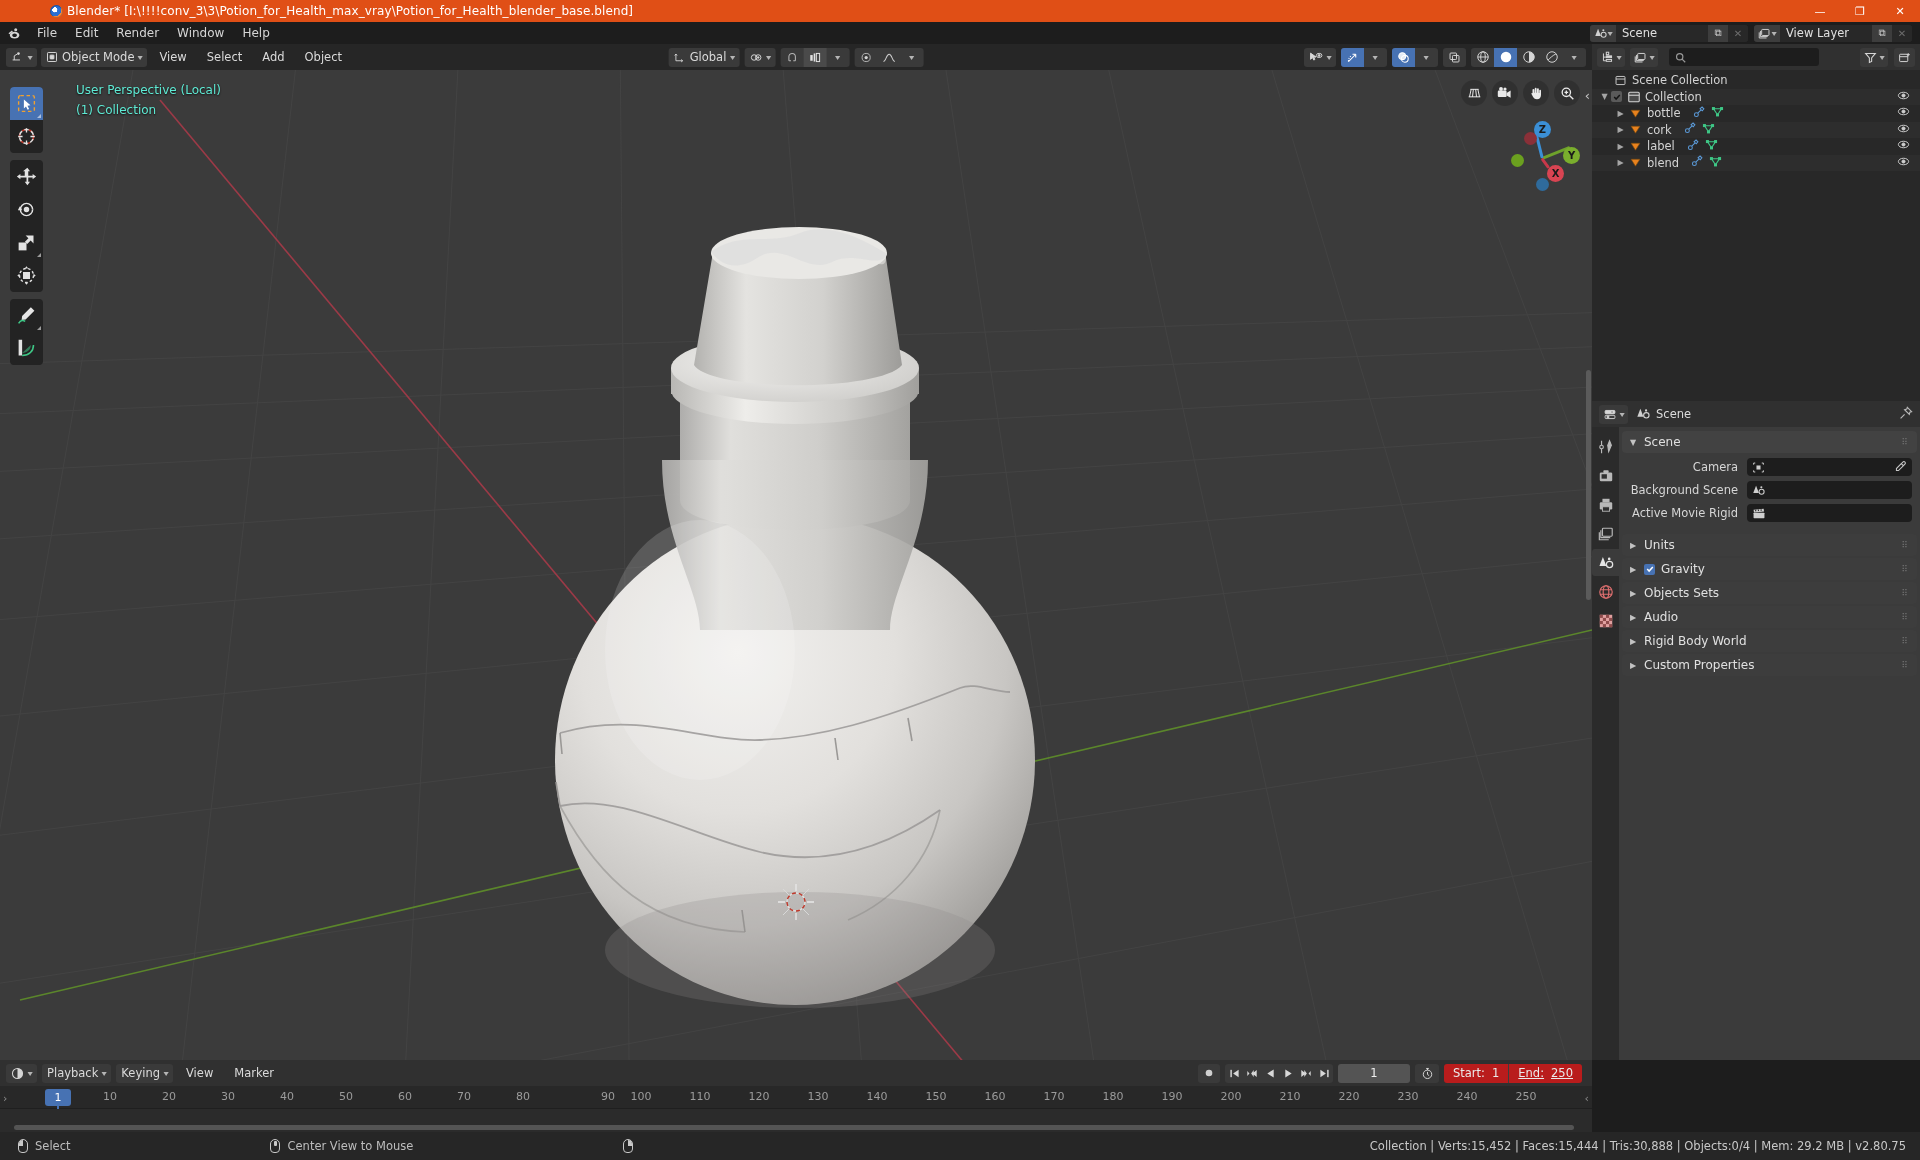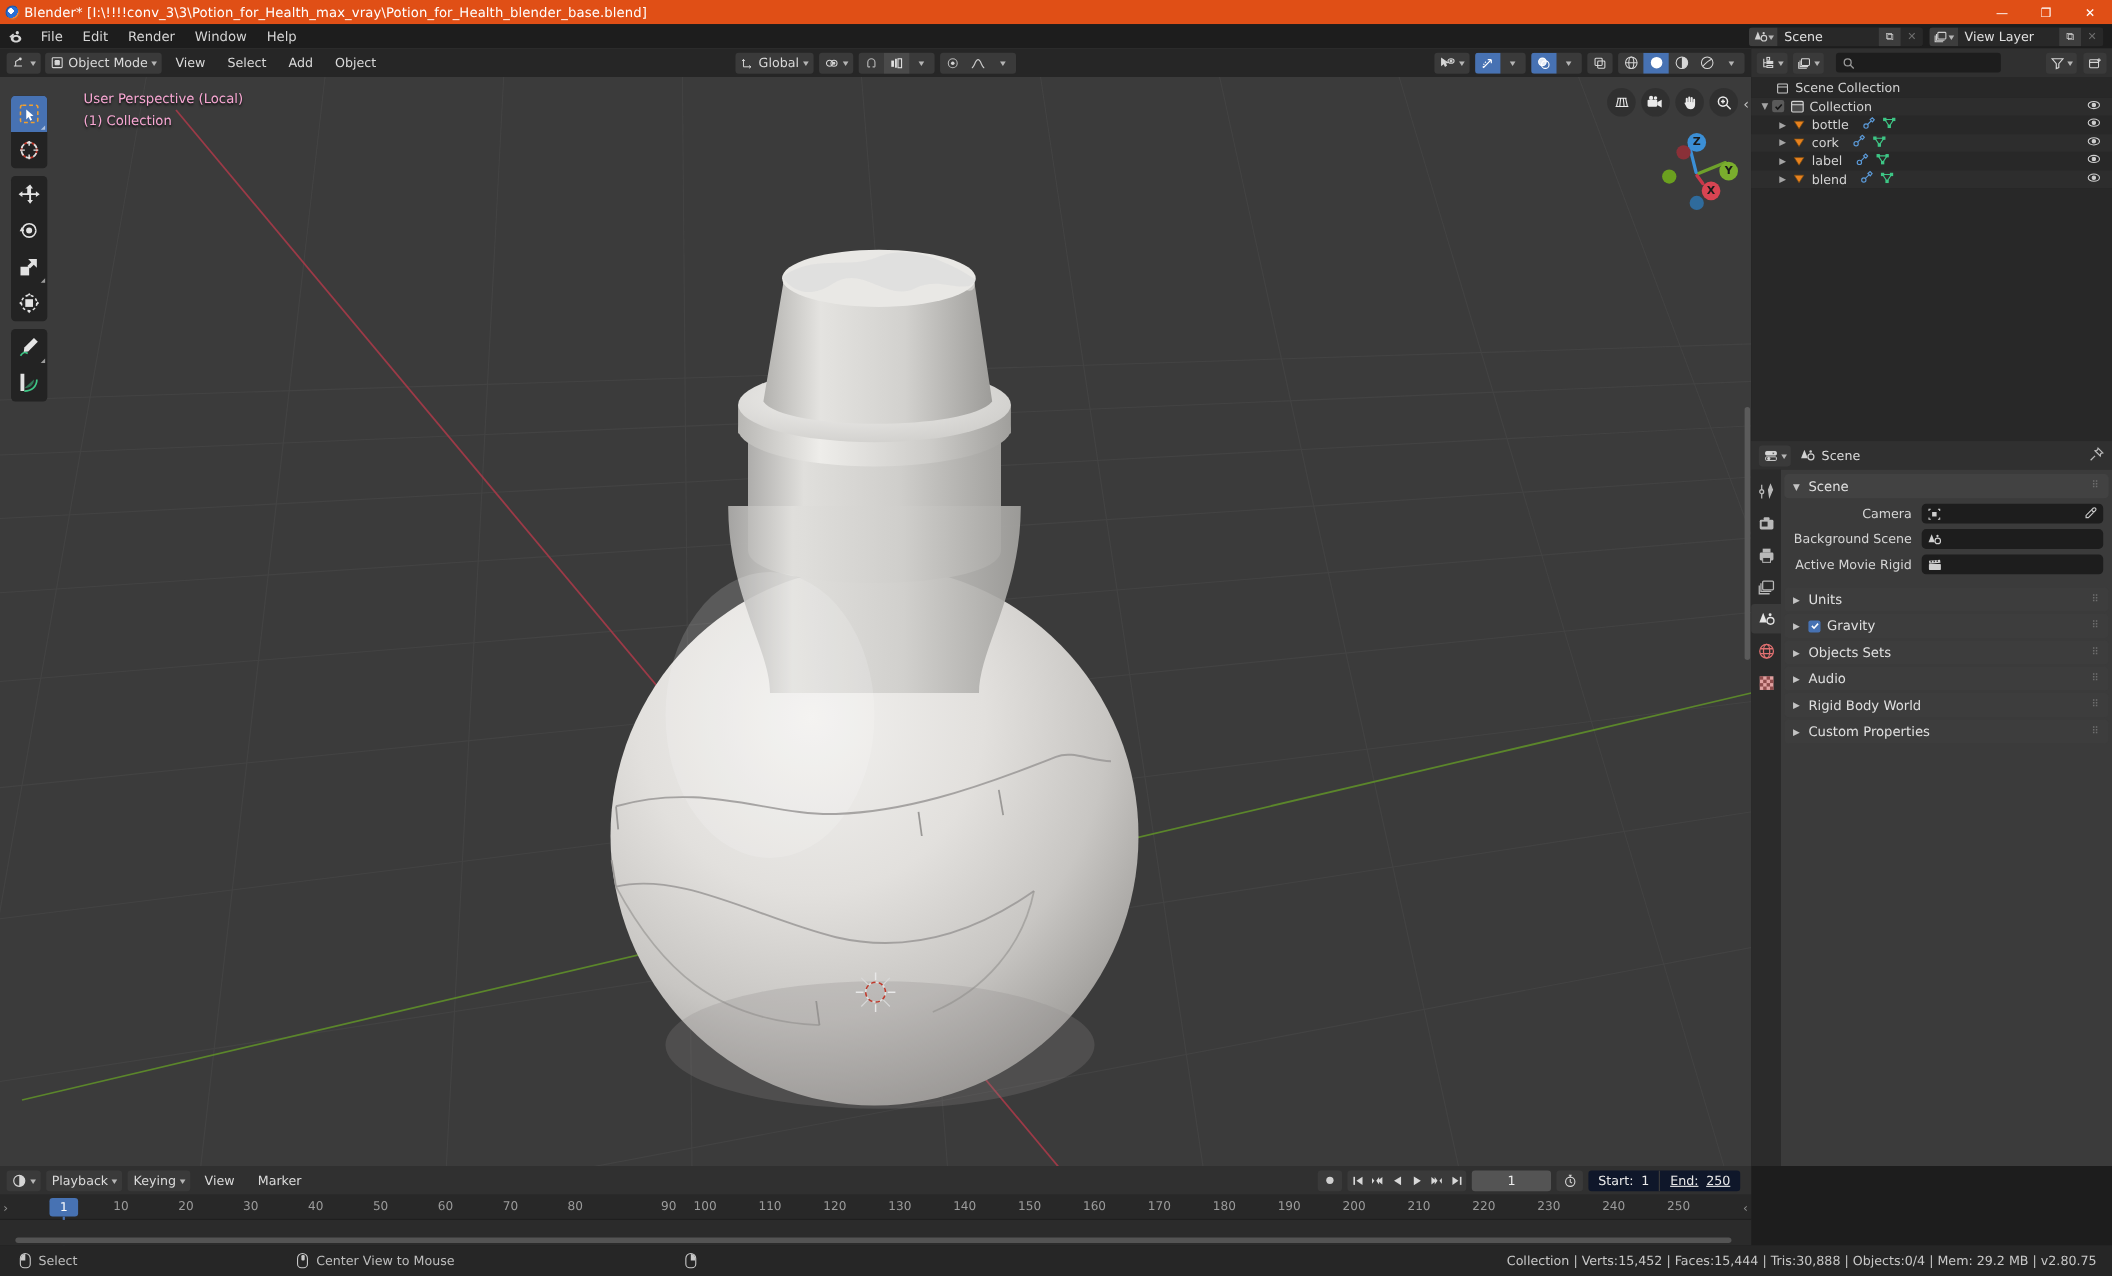--- a/index.html
+++ b/index.html
@@ -10,21 +10,21 @@
     overflow: hidden;
     color: #e5e5e5;
   }
   #app { position: relative; width: 1920px; height: 1160px; }
 
   
   .titlebar {
     position: absolute; left:0; top:0; width:1920px; height:22px;
     background: #e04f16;
     display: flex; align-items: center;
-    font-size: 12px; color: #fff;
+    font-size: 12px; color: #fff; padding-left: 45px;
   }
   .titlebar .tb-icon { width: 22px; display:flex; align-items:center; justify-content:center; }
   .tb-blender-logo {
     width: 13px; height: 13px; border-radius: 50%;
     background: radial-gradient(circle at 38% 38%, #ffffff 0 22%, #2b6fd4 23% 55%, #f6833a 56% 100%);
     box-shadow: inset 0 0 0 1px rgba(0,0,0,.25);
   }
   .titlebar .tb-title { white-space: nowrap; letter-spacing: .1px; font-size: 12px; }
   .titlebar .tb-ctrls { margin-left:auto; display:flex; height:22px; }
   .tb-btn { width:40px; height:22px; display:flex; align-items:center; justify-content:center; font-size:11px; color:#fff; }
@@ -74,21 +74,21 @@
   .chev { font-size:8px; color:#b5b5b5; transform: scaleX(1.3); }
   .vh-group { display:flex; align-items:center; background:#3a3a3a; border-radius:3px; height:19px; overflow:hidden; }
   .vh-group .g-item { width:23px; height:19px; display:flex; align-items:center; justify-content:center; color:#d6d6d6;}
   .vh-group .g-item.on { background:#4772b3; color:#fff;}
   .vh-center { position:absolute; left:50%; transform:translateX(-50%); display:flex; align-items:center; gap:5px;}
   .vh-right { margin-left:auto; display:flex; align-items:center; gap:5px; padding-right:6px;}
 
   
   .vp-canvas { position:absolute; left:0; top:26px; width:1592px; height:990px; overflow:hidden; }
   .vp-overlay-text {
-    position:absolute; left:76px; top:10px; font-size:12px; color:#f9a8d4;
+    position:absolute; left:76px; top:10px; font-size:12px; color:#5eead4;
     text-shadow: 0 1px 2px rgba(0,0,0,.8); line-height:20px; z-index:6;
   }
 
   
   .vp-toolbar {
     position:absolute; left:10px; top:17px; width:33px; z-index:8;
     display:flex; flex-direction:column; gap:7px;
   }
   .tool-group { display:flex; flex-direction:column; background:#232323; border-radius:4px; overflow:hidden;}
   .tool-btn {
@@ -184,21 +184,21 @@
   .timeline { position:absolute; left:0; top:1060px; width:1592px; height:72px; background:#282828;}
   .tl-header { height:26px; background:#303030; display:flex; align-items:center; padding:0 6px; gap:5px;}
   .tl-menu { padding:0 8px; height:19px; line-height:19px; font-size:11.5px; color:#dadada; border-radius:3px;}
   .tl-btnbox { display:flex; align-items:center; height:19px; background:#3a3a3a; border-radius:3px; overflow:hidden;}
   .tl-pb { width:18px; height:19px; display:flex;align-items:center;justify-content:center; color:#d8d8d8; font-size:9px;}
   .tl-right { margin-left:auto; display:flex; align-items:center; gap:5px; padding-right:4px;}
   .tl-frame {
     width:72px;height:19px;background:#545454;border-radius:3px;display:flex;align-items:center;justify-content:center;
     font-size:11.5px;color:#eee;
   }
-  .tl-range { display:flex; align-items:center; height:19px; background:#0f172a; border-radius:3px; overflow:hidden;}
+  .tl-range { display:flex; align-items:center; height:19px; background:#b91c1c; border-radius:3px; overflow:hidden;}
   .tl-range .seg { padding:0 9px; height:19px; line-height:19px; font-size:11.5px; color:#eaeaea; display:flex; align-items:center; gap:7px;}
   .tl-ruler { position:relative; height:23px; background:#282828; border-bottom:1px solid #1f1f1f;}
   .tl-tick { position:absolute; top:4px; font-size:11px; color:#9b9b9b; transform:translateX(-50%);}
   .tl-playhead {
     position:absolute; top:3px; width:26px;height:17px; background:#4772b3; border-radius:3px;
     display:flex;align-items:center;justify-content:center; font-size:11px;color:#fff; transform:translateX(-50%);
   }
   .tl-playline { position:absolute; top:20px; width:2px; height:26px; background:#4772b3; transform:translateX(-50%);}
   .tl-track { position:relative; height:23px; background:#2b2b2b;}
   .tl-hscroll { position:absolute; left:14px; bottom:2px; height:5px; width:1560px; background:#545454; border-radius:3px;}

